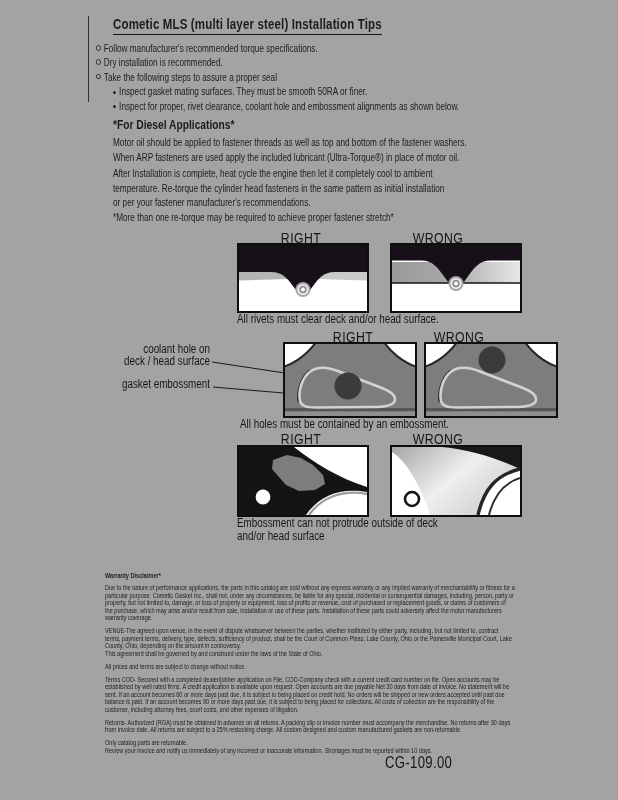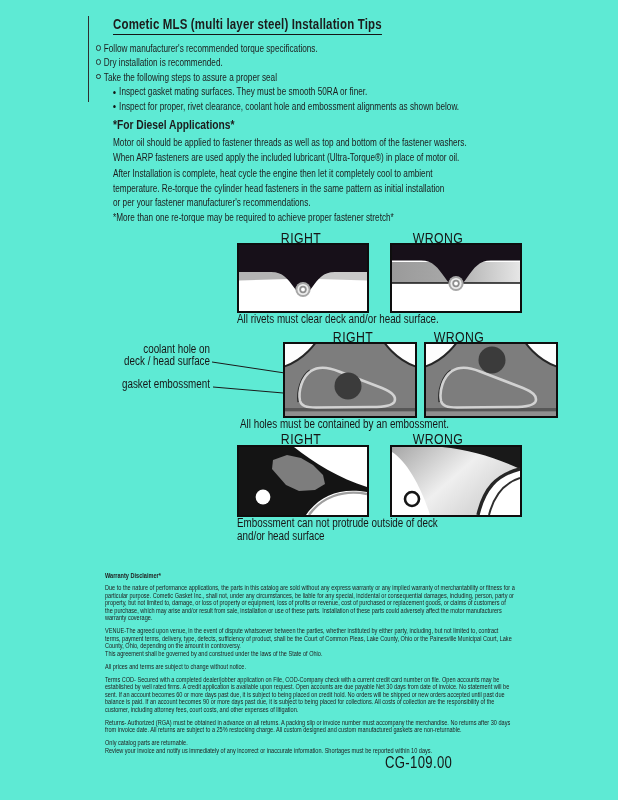--- a/index.html
+++ b/index.html
@@ -1,16 +1,16 @@
 <!DOCTYPE html>
 <html><head>
 <meta charset="utf-8">
 <style>
   html,body{margin:0;padding:0;background:#ffffff;}
-  .page{position:relative;width:618px;height:800px;background:#5eead4;overflow:hidden;
+  .page{position:relative;width:618px;height:800px;background:#a3a3a3;overflow:hidden;
         font-family:"Liberation Sans", sans-serif;color:#1c1c1c;}
   
   .cond{transform:scaleX(0.82);transform-origin:0 0;}
   .cond-c{transform:scaleX(0.82);transform-origin:50% 0;}
   .cond-r{transform:scaleX(0.82);transform-origin:100% 0;}
   .preline{white-space:pre-line;}
 
   .edge-mark{position:absolute;left:88px;top:16px;width:1px;height:86px;background:#2f2f2f;}
 
   .title{position:absolute;left:113px;top:16px;margin:0;font-size:14px;font-weight:bold;

